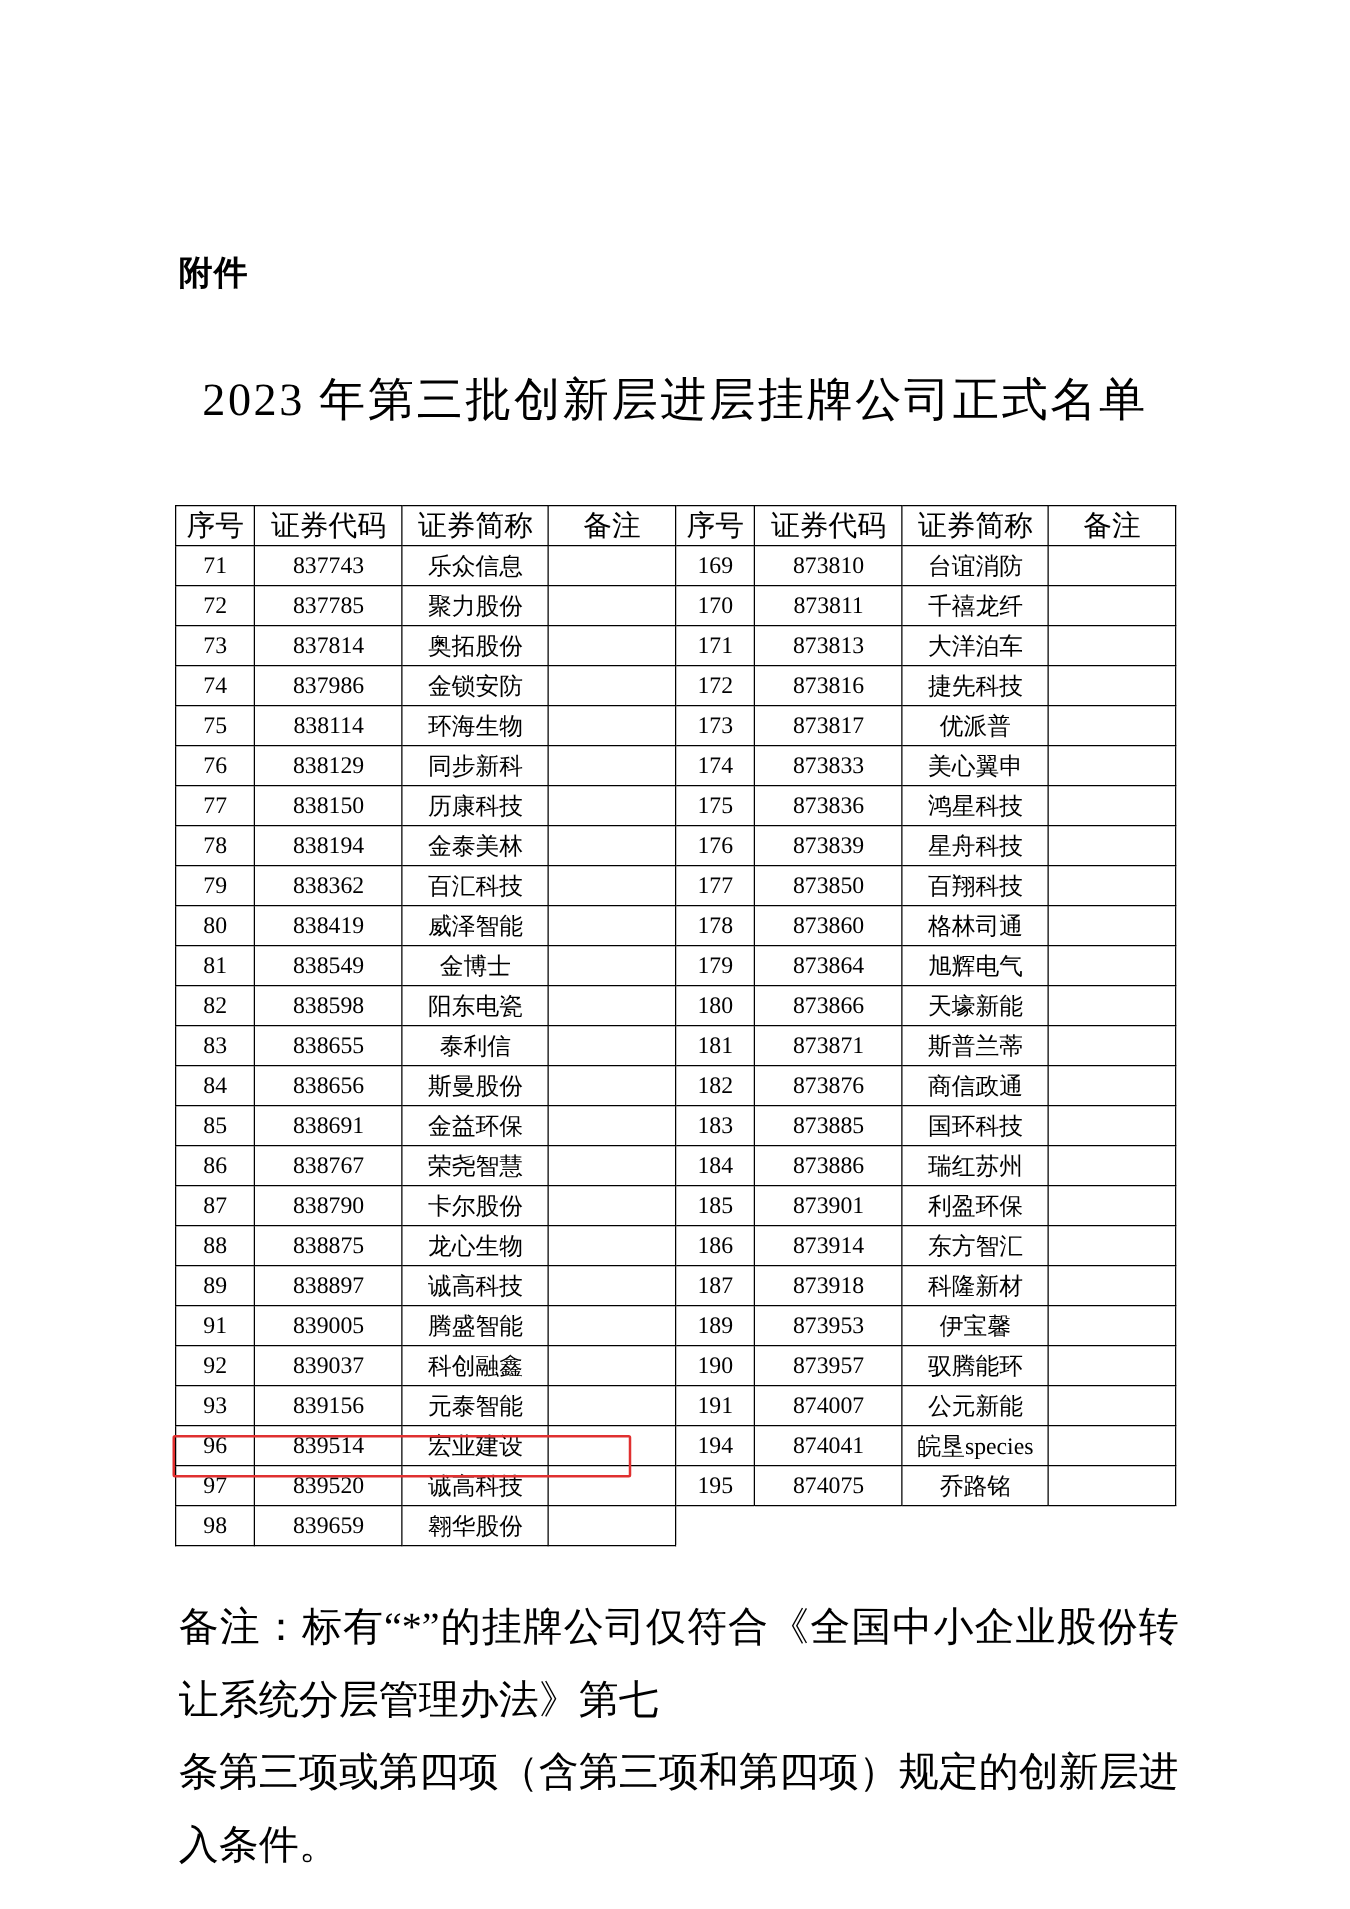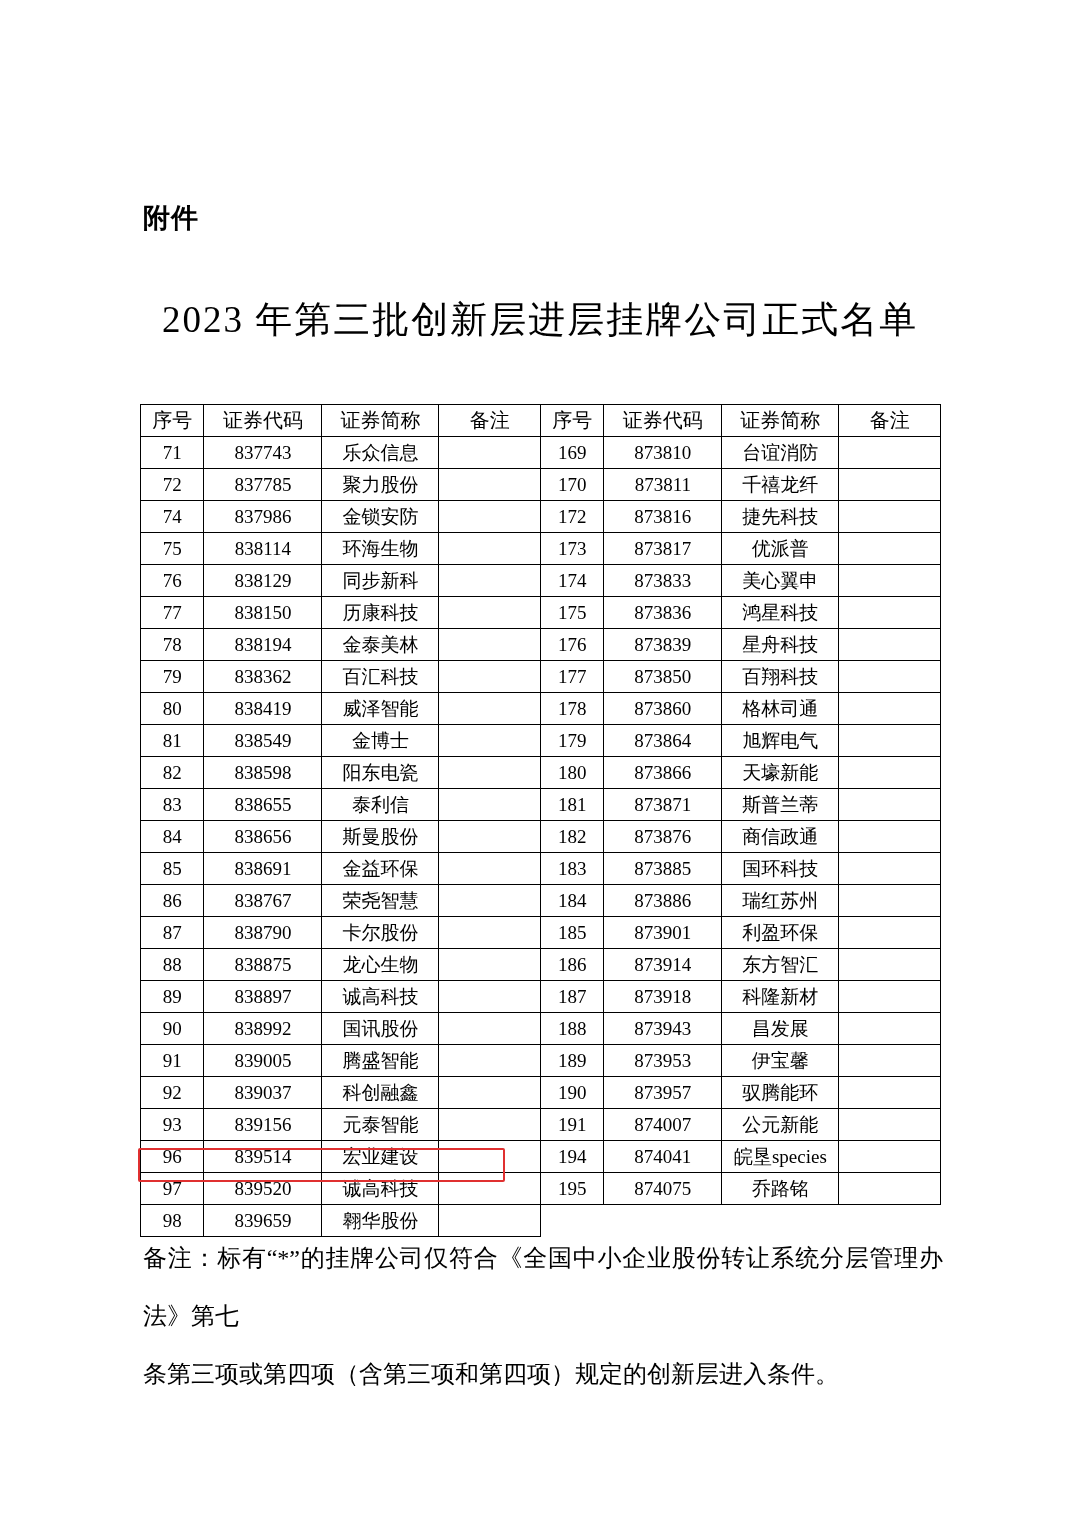--- a/index.html
+++ b/index.html
@@ -53,21 +53,21 @@
   table.listing th, table.listing td {
     border: 1px solid #000000;
     height: 31px;
     text-align: center;
     vertical-align: middle;
     padding: 0;
     font-weight: normal;
     font-family: "Liberation Serif", serif;
   }
   table.listing th {
-    font-size: 20px;
+    font-size: 23px;
   }
   col.c-no    { width: 58px; }
   col.c-code  { width: 108px; }
   col.c-name  { width: 107px; }
   col.c-note  { width: 93px; }
   .empty-cell { border: 1px solid #ffffff !important; }
   .blank-left-border { border-left: 1px solid #000000 !important; }
   .highlight-box {
     position: absolute;
     left: 138px;
@@ -75,23 +75,23 @@
     width: 367px;
     height: 34px;
     border: 2px solid #e03030;
     box-sizing: border-box;
     pointer-events: none;
     border-radius: 2px;
   }
   .footnote {
     position: absolute;
     left: 143px;
-    top: 1229px;
+    top: 1272px;
     width: 800px;
-    font-size: 24px;
+    font-size: 32px;
     line-height: 58px;
     font-family: "Liberation Serif", serif;
     text-align: justify;
   }
   .footnote .line2 { display: block; }
 </style>
 </head>
 <body>
 
 <div class="page">
@@ -138,20 +138,30 @@
           <td>72</td>
           <td>837785</td>
           <td>聚力股份</td>
           <td></td>
           <td>170</td>
           <td>873811</td>
           <td>千禧龙纤</td>
           <td></td>
         </tr>
         <tr>
+          <td>73</td>
+          <td>837814</td>
+          <td>奥拓股份</td>
+          <td></td>
+          <td>171</td>
+          <td>873813</td>
+          <td>大洋泊车</td>
+          <td></td>
+        </tr>
+        <tr>
           <td>74</td>
           <td>837986</td>
           <td>金锁安防</td>
           <td></td>
           <td>172</td>
           <td>873816</td>
           <td>捷先科技</td>
           <td></td>
         </tr>
         <tr>
@@ -295,30 +305,20 @@
           <td></td>
         </tr>
         <tr>
           <td>89</td>
           <td>838897</td>
           <td>诚高科技</td>
           <td></td>
           <td>187</td>
           <td>873918</td>
           <td>科隆新材</td>
-          <td></td>
-        </tr>
-        <tr>
-          <td>90</td>
-          <td>838992</td>
-          <td>国讯股份</td>
-          <td></td>
-          <td>188</td>
-          <td>873943</td>
-          <td>昌发展</td>
           <td></td>
         </tr>
         <tr>
           <td>91</td>
           <td>839005</td>
           <td>腾盛智能</td>
           <td></td>
           <td>189</td>
           <td>873953</td>
           <td>伊宝馨</td>

